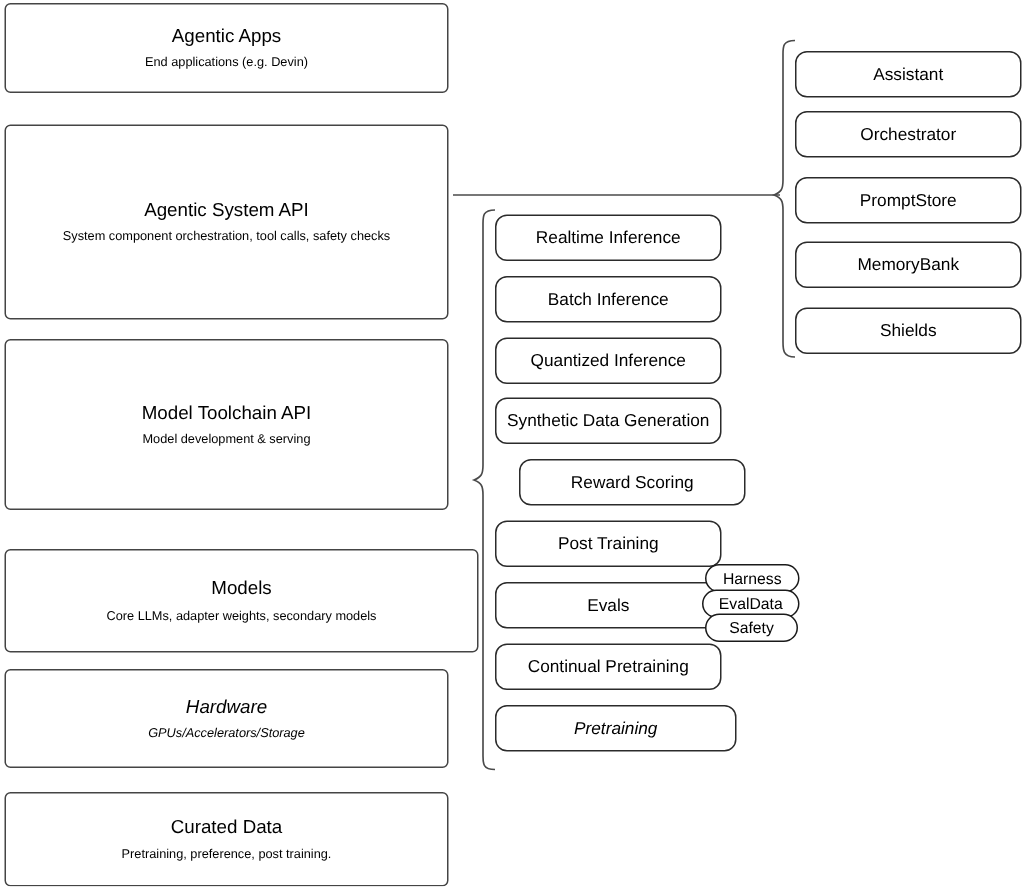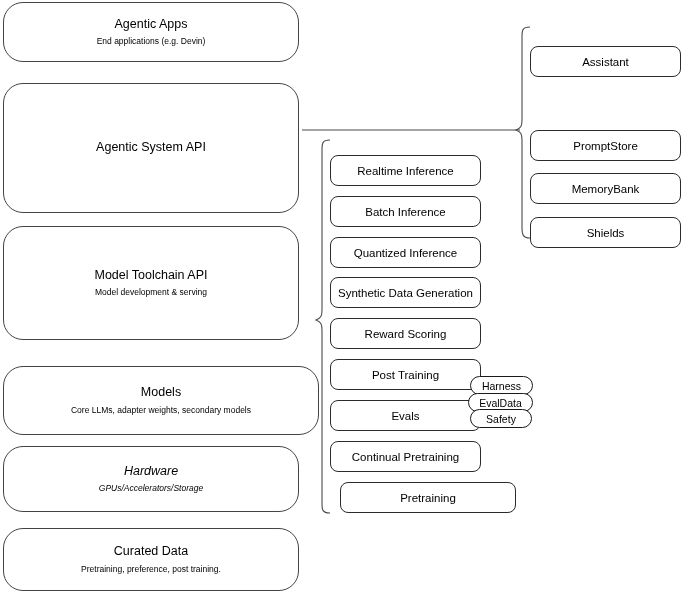--- a/index.html
+++ b/index.html
@@ -17,21 +17,21 @@
     height: 591px;
     background: #ffffff;
     overflow: hidden;
   }
 
   
   .layer-box {
     position: absolute;
     box-sizing: border-box;
     border: 1px solid #444444;
-    border-radius: 20px;
+    border-radius: 4px;
     background: #ffffff;
     display: flex;
     flex-direction: column;
     align-items: center;
     justify-content: center;
     text-align: center;
   }
   .layer-title {
     font-size: 12.5px;
     color: #000000;
@@ -53,21 +53,20 @@
     border: 1px solid #2b2b2b;
     border-radius: 8px;
     background: #ffffff;
     display: flex;
     align-items: center;
     justify-content: center;
     text-align: center;
     font-size: 11.5px;
     color: #000000;
     white-space: nowrap;
-    margin-top: 12px;
   }
 
   
   .pill {
     position: absolute;
     box-sizing: border-box;
     border: 1px solid #1a1a1a;
     border-radius: 999px;
     background: #ffffff;
     display: flex;
@@ -122,20 +121,21 @@
              C 322 509, 322 513, 330 513"></path>
   </svg>
 
   <div class="layer-box" style="left:3px; top:2px; width:296px; height:60px;">
     <div class="layer-title">Agentic Apps</div>
     <div class="layer-sub">End applications (e.g. Devin)</div>
   </div>
 
   <div class="layer-box" style="left:3px; top:83px; width:296px; height:130px;">
     <div class="layer-title">Agentic System API</div>
+    <div class="layer-sub">System component orchestration, tool calls, safety checks</div>
   </div>
 
   <div class="layer-box" style="left:3px; top:226px; width:296px; height:114px;">
     <div class="layer-title">Model Toolchain API</div>
     <div class="layer-sub">Model development &amp; serving</div>
   </div>
 
   <div class="layer-box" style="left:3px; top:366px; width:316px; height:69px;">
     <div class="layer-title">Models</div>
     <div class="layer-sub">Core LLMs, adapter weights, secondary models</div>
@@ -152,38 +152,39 @@
   </div>
 
   <div class="cap-box" style="left:330px; top:143px; width:151px; height:31px;">Realtime Inference</div>
 
   <div class="cap-box" style="left:330px; top:184px; width:151px; height:31px;">Batch Inference</div>
 
   <div class="cap-box" style="left:330px; top:225px; width:151px; height:31px;">Quantized Inference</div>
 
   <div class="cap-box" style="left:330px; top:265px; width:151px; height:31px;">Synthetic Data Generation</div>
 
-  <div class="cap-box" style="left:330px; top:306px; width:151px; height:31px;text-align:right;">Reward Scoring</div>
+  <div class="cap-box" style="left:346px; top:306px; width:151px; height:31px;text-align:right;">Reward Scoring</div>
 
   <div class="cap-box" style="left:330px; top:347px; width:151px; height:31px;">Post Training</div>
 
   <div class="cap-box" style="left:330px; top:388px; width:151px; height:31px;">Evals</div>
 
   <div class="cap-box" style="left:330px; top:429px; width:151px; height:31px;">Continual Pretraining</div>
 
-  <div class="cap-box" style="left:340px; top:470px; width:176px; height:31px;">Pretraining</div>
+  <div class="cap-box" style="left:330px; top:470px; width:161px; height:31px;font-style:italic;">Pretraining</div>
 
   <div class="pill" style="left:470px; top:376px; width:63px; height:19px;">Harness</div>
 
   <div class="pill" style="left:468px; top:393px; width:65px; height:19px;">EvalData</div>
 
   <div class="pill" style="left:470px; top:409px; width:62px; height:19px;">Safety</div>
 
   <div class="cap-box" style="left:530px; top:34px; width:151px; height:31px;">Assistant</div>
 
+  <div class="cap-box" style="left:530px; top:74px; width:151px; height:31px;">Orchestrator</div>
 
   <div class="cap-box" style="left:530px; top:118px; width:151px; height:31px;">PromptStore</div>
 
   <div class="cap-box" style="left:530px; top:161px; width:151px; height:31px;">MemoryBank</div>
 
   <div class="cap-box" style="left:530px; top:205px; width:151px; height:31px;">Shields</div>
 
 </div>
 
 </body></html>

